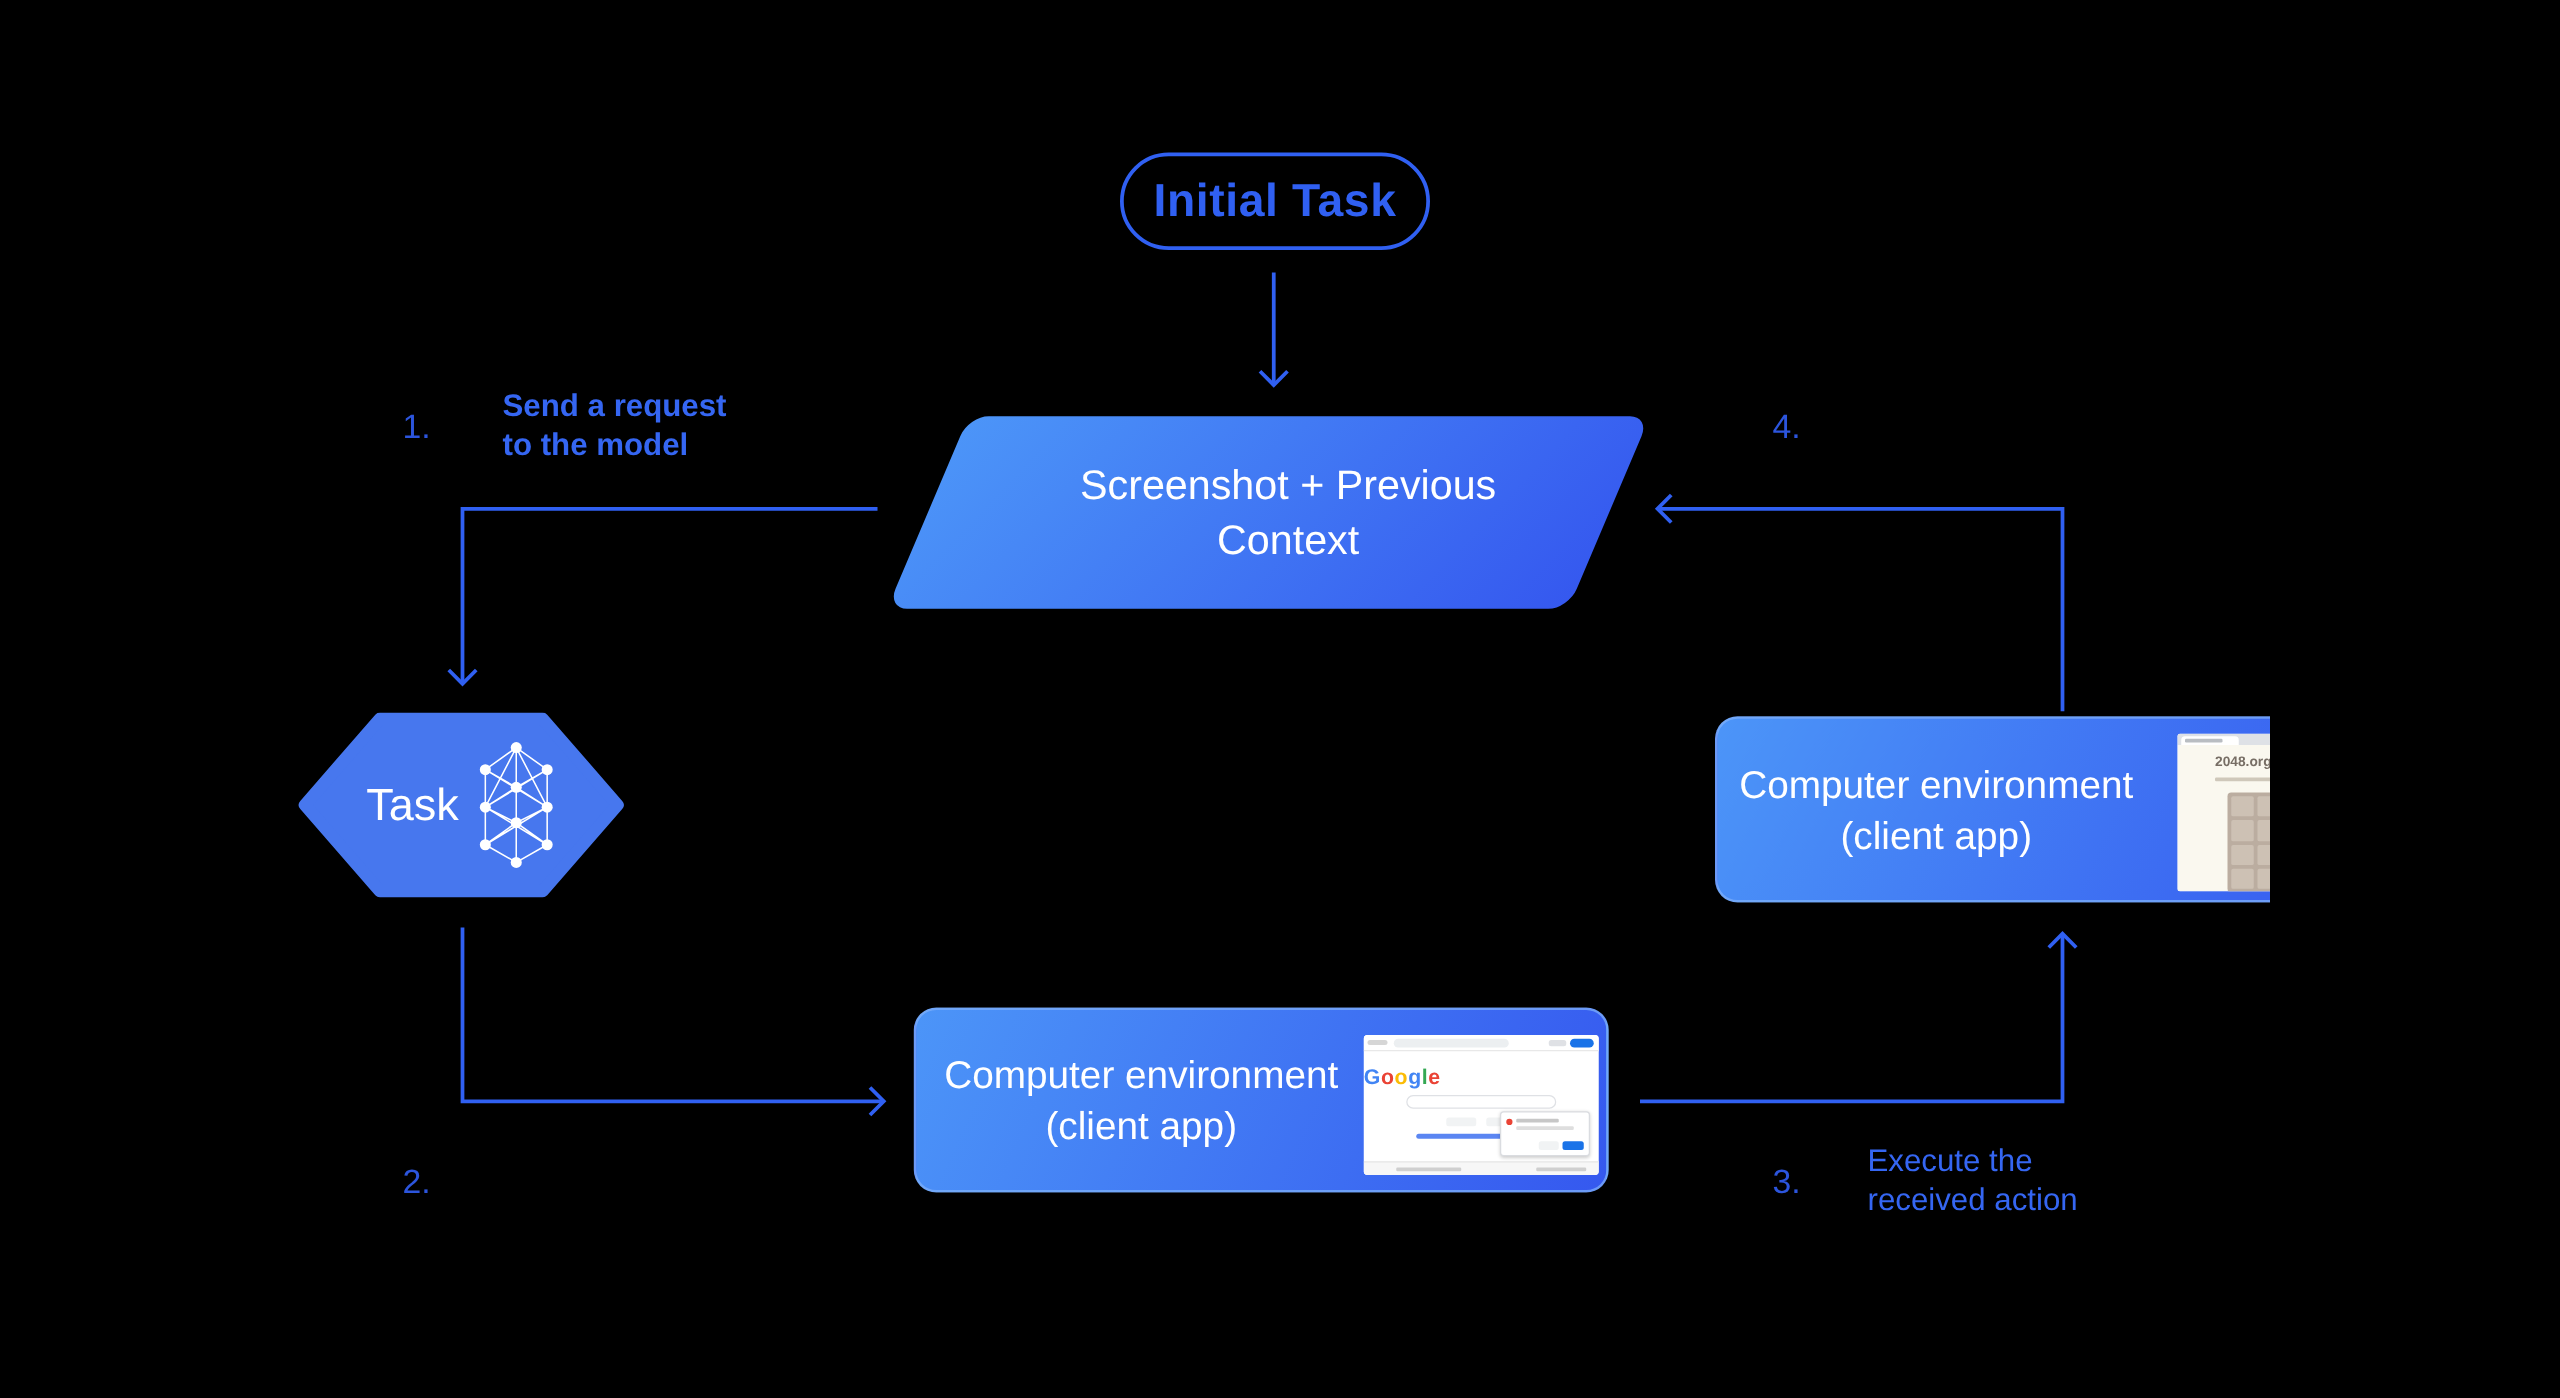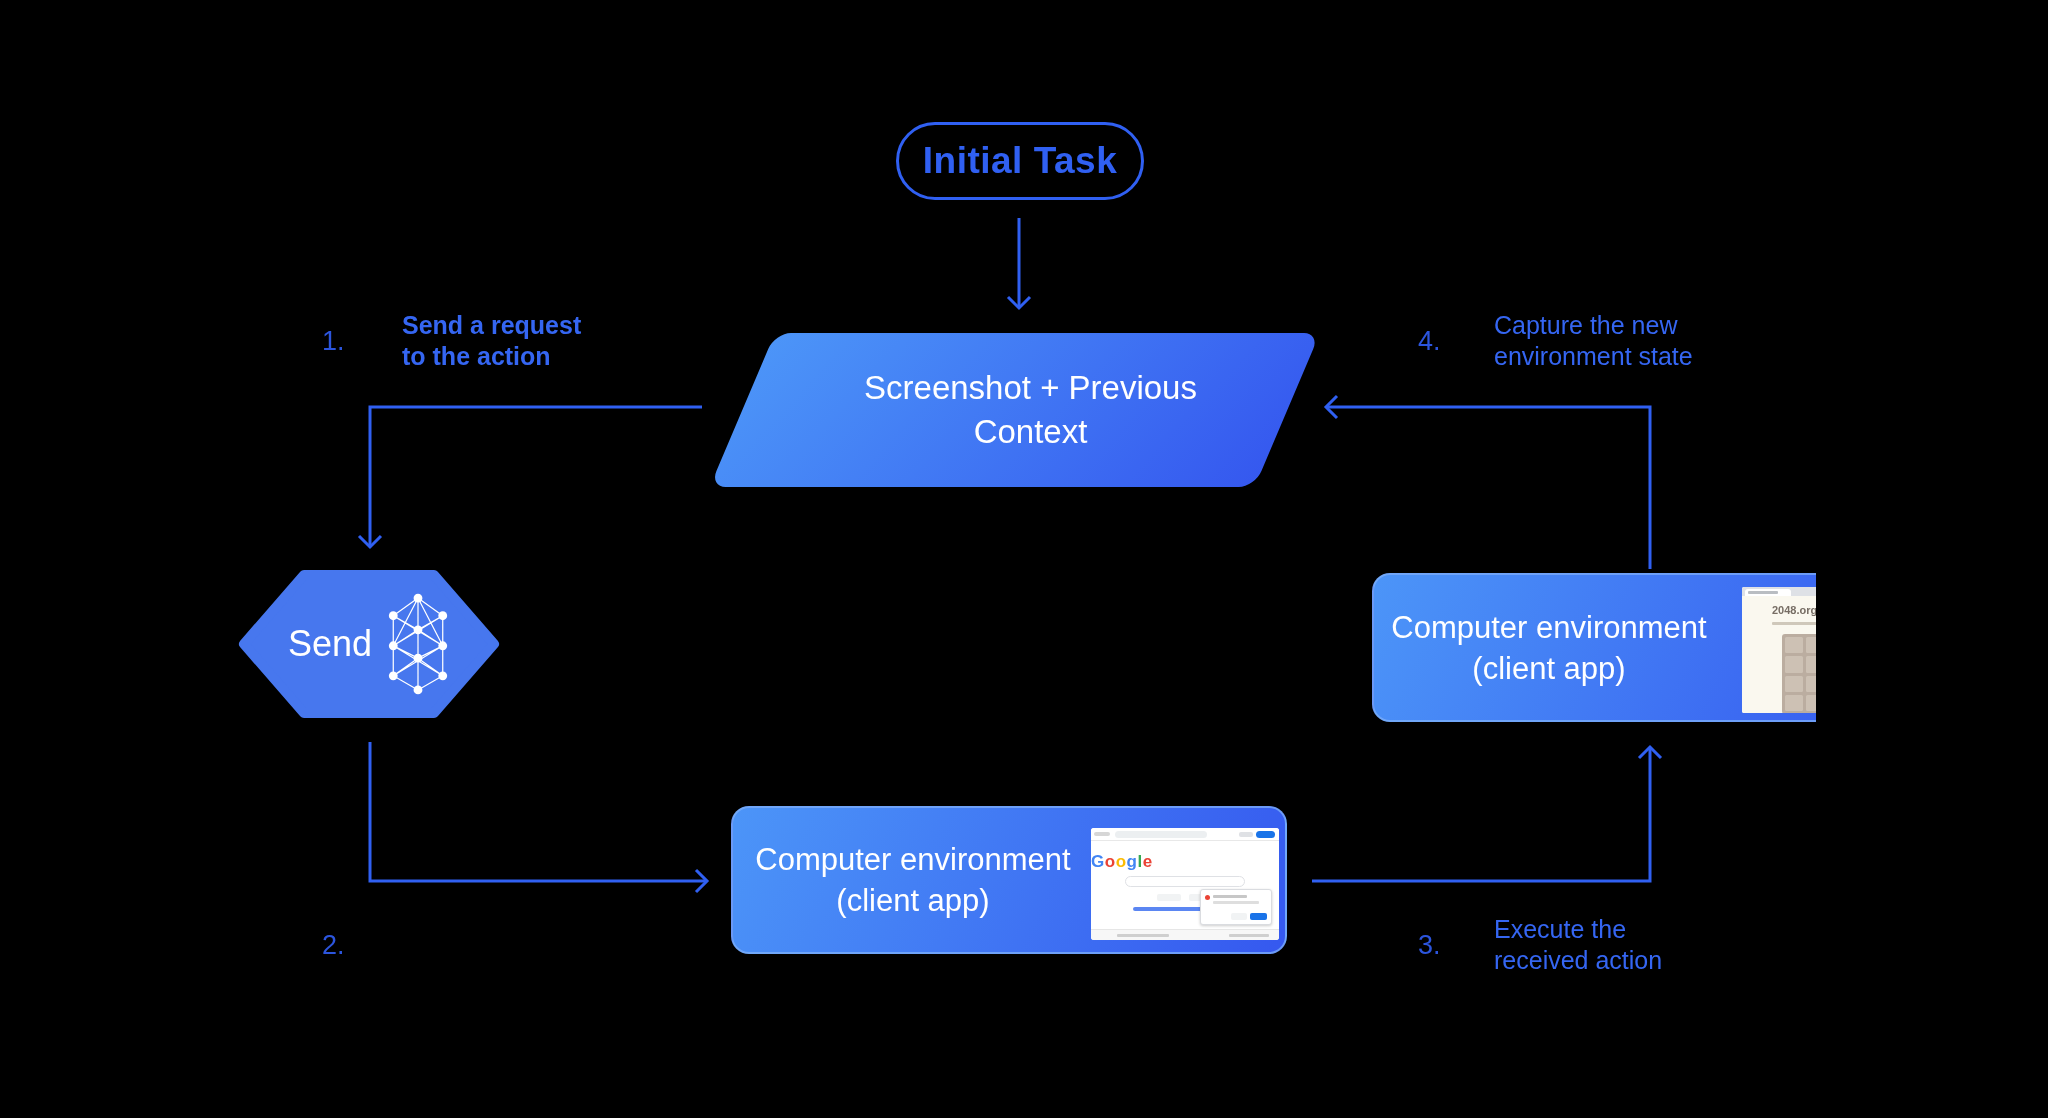--- a/index.html
+++ b/index.html
@@ -137,21 +137,21 @@
       <div>Screenshot + Previous</div>
       <div>Context</div>
     </div>
   </div>
 
   <div class="model">
     <svg class="hex" viewBox="0 0 262 148">
       <polygon points="6,74 66,5 196,5 256,74 196,143 66,143" fill="var(--hex_fill)" stroke="var(--hex_fill)" stroke-width="10" stroke-linejoin="round"></polygon>
     </svg>
     <div class="model-content">
-      <span class="label">Send</span>
+      <span class="label">Task</span>
       <svg class="nn" width="64" height="106" viewBox="0 0 70 120">
         <g stroke="#fff" stroke-width="1.4" fill="none">
           <path d="M35,8 L7,28 M35,8 L63,28 M35,8 L35,44 M35,8 L7,62 M35,8 L63,62
                    M7,28 L35,44 M63,28 L35,44 M7,28 L7,62 M63,28 L63,62 M7,28 L63,62 M63,28 L7,62
                    M35,44 L7,62 M35,44 L63,62 M35,44 L35,76
                    M7,62 L35,76 M63,62 L35,76 M7,62 L7,96 M63,62 L63,96 M7,62 L63,96 M63,62 L7,96
                    M35,76 L7,96 M35,76 L63,96 M35,76 L35,112
                    M7,96 L35,112 M63,96 L35,112"></path>
         </g>
         <g fill="#fff">
@@ -166,36 +166,32 @@
             <circle cx="63" cy="96" r="5"></circle>
           <circle cx="35" cy="112" r="5"></circle>
         </g>
       </svg>
     </div>
   </div>
 
   <div class="step-num" style="left:322px;top:326px;">1.</div>
   <div class="step-text" style="left:402px;top:310px;font-weight:bold;">
     <div>Send a request</div>
-    <div>to the action</div>
+    <div>to the model</div>
   </div>
 
   <div class="step-num" style="left:322px;top:930px;">2.</div>
 
   <div class="step-num" style="left:1418px;top:930px;">3.</div>
   <div class="step-text" style="left:1494px;top:914px;">
     <div>Execute the</div>
     <div>received action</div>
   </div>
 
   <div class="step-num" style="left:1418px;top:326px;">4.</div>
-  <div class="step-text" style="left:1494px;top:310px;">
-    <div>Capture the new</div>
-    <div>environment state</div>
-  </div>
 
   <div class="env env-bottom">
     <div class="env-label">
       <div>Computer environment</div>
       <div>(client app)</div>
     </div>
     <div class="gw">
       <div class="gw-bar">
         <i class="gw-dots"></i>
         <i class="gw-addr"></i>

